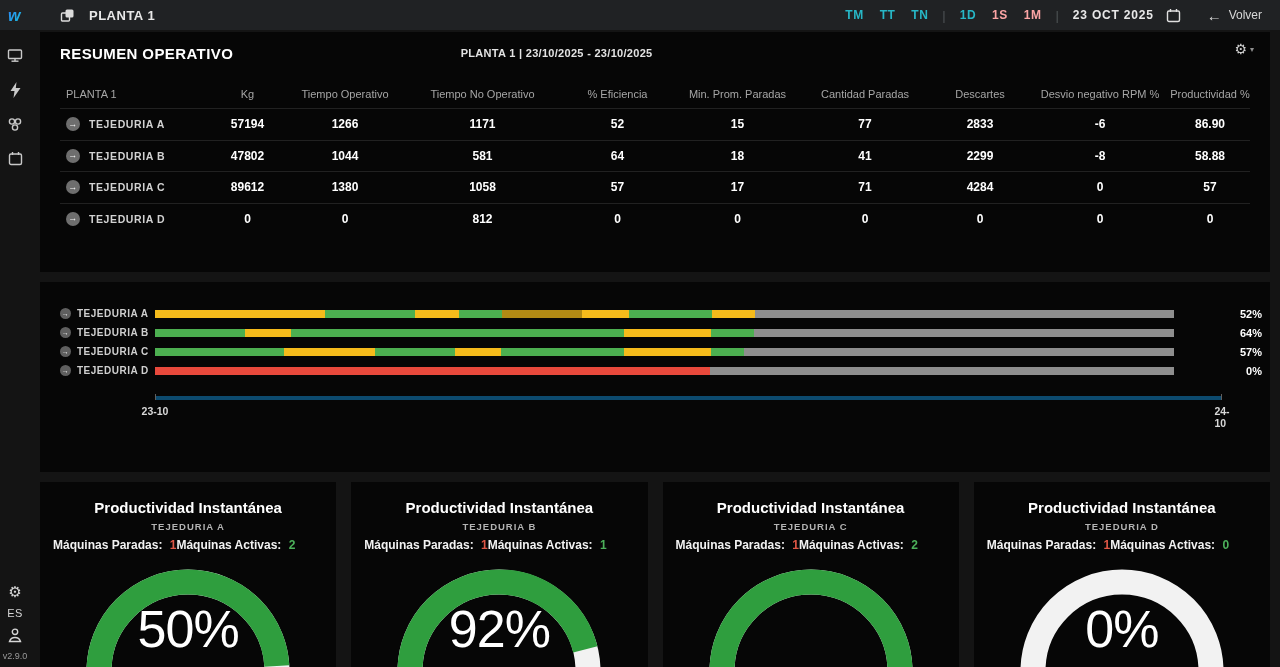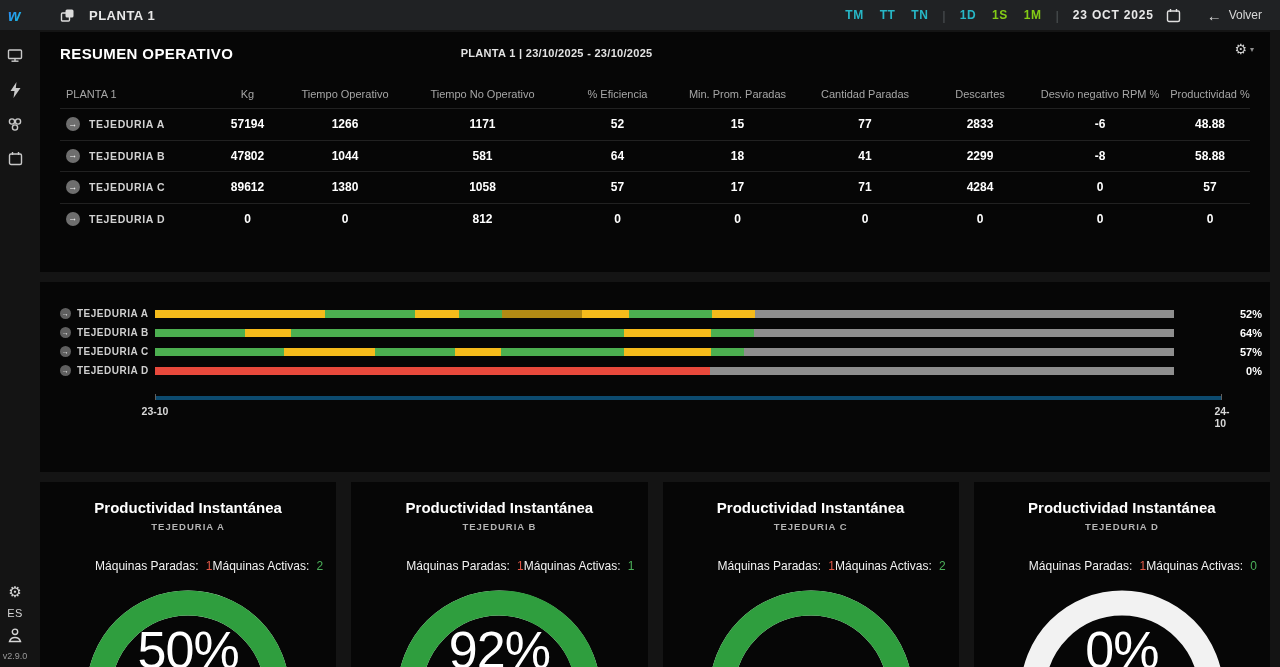--- a/index.html
+++ b/index.html
@@ -15,21 +15,21 @@
     position:absolute; top:0; left:0; width:1280px; height:30px;
     background:#202224; display:flex; align-items:center; z-index:20;
   }
   .logo { margin-left:8px; display:flex; align-items:center; }
   .win-icon { margin-left:30px; display:flex; align-items:center; }
   .app-title { margin-left:14px; font-size:13px; font-weight:700; letter-spacing:.5px; color:#e8e8e8; }
   .tb-spacer { flex:1; }
   .tb-group { display:flex; align-items:center; gap:16px; }
   .tbtn { background:none; border:none; cursor:pointer; font-family:"Liberation Sans",sans-serif; font-size:12px; font-weight:700; letter-spacing:.5px; padding:0; }
   .tbtn.teal { color:#27b7c6; }
-  .tbtn.plain { color:#84cc16; }
+  .tbtn.plain { color:#fca5a5; }
   .tb-div { color:#4f5456; margin:0 14px; font-size:13px; }
   .tb-date { font-size:12px; font-weight:700; letter-spacing:.8px; color:#e8e8e8; margin-right:12px; }
   .cal-btn { background:none; border:none; cursor:pointer; display:flex; align-items:center; margin-right:26px; }
   .back-btn { background:none; border:none; cursor:pointer; display:flex; align-items:center; gap:7px; color:#d8d8d8; font-family:"Liberation Sans",sans-serif; font-size:12px; margin-right:18px; }
   .back-arrow { font-size:15px; line-height:1; color:#d8d8d8; }
 
   
   .sidebar {
     position:absolute; left:0; top:30px; bottom:0; width:30px;
     background:#141414; display:flex; flex-direction:column; align-items:center; z-index:10;
@@ -87,21 +87,21 @@
   }
   .tt-title { font-size:10.5px; font-weight:700; color:#fff; display:block; }
   .tt-rend  { font-size:10.5px; font-weight:700; color:#e9ad15; display:block; }
   .tt-turno { font-size:9.5px; color:#b2b2b2; display:block; }
 
   
   .cards { margin-top:10px; display:flex; gap:15px; height:235px; }
   .card { flex:1; background:#060606; position:relative; padding-top:17px; text-align:center; }
   .card-title { font-size:15px; font-weight:700; }
   .card-site { font-size:9.5px; font-weight:700; color:#b3b3b3; letter-spacing:1px; margin-top:5px; }
-  .machines { display:flex; justify-content:flex-end; padding:0 13px; margin-top:27px; font-size:12px; font-weight:400; color:#f2f2f2; }
+  .machines { display:flex; justify-content:flex-start; padding:0 13px; margin-top:6px; font-size:12px; font-weight:700; color:#f2f2f2; }
   .m-val-stopped { color:#e05746; margin-left:4px; }
   .m-val-active { color:#4cb05a; margin-left:4px; }
   .gauge-wrap { position:relative; width:212px; height:130px; margin:9px auto 0; }
   .gauge-pct { position:absolute; left:0; right:0; top:42px; font-size:52px; font-weight:400; letter-spacing:-1px; color:#fff; line-height:1; }
 </style>
 </head>
 <body>
 
 <header class="topbar">
   <span class="logo">
@@ -222,21 +222,21 @@
               <span>TEJEDURIA A</span>
             </div>
             <div class="t-cell">57194</div>
             <div class="t-cell">1266</div>
             <div class="t-cell">1171</div>
             <div class="t-cell">52</div>
             <div class="t-cell">15</div>
             <div class="t-cell">77</div>
             <div class="t-cell">2833</div>
             <div class="t-cell">-6</div>
-            <div class="t-cell">48.88</div>
+            <div class="t-cell">86.90</div>
           </div>
           <div class="t-row">
             <div class="t-cell first rowlabel">
               <span class="circle-arrow">→</span>
               <span>TEJEDURIA B</span>
             </div>
             <div class="t-cell">47802</div>
             <div class="t-cell">1044</div>
             <div class="t-cell">581</div>
             <div class="t-cell">64</div>

